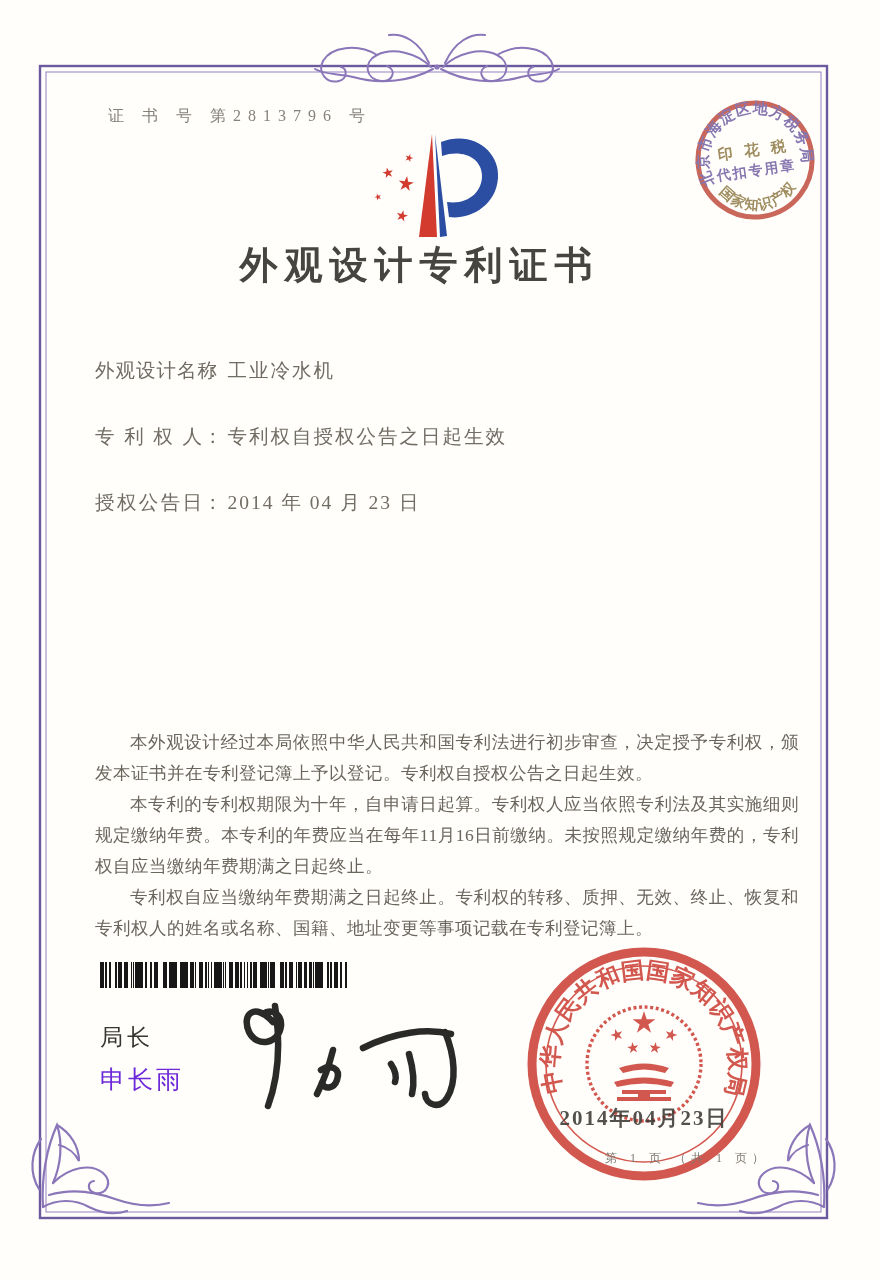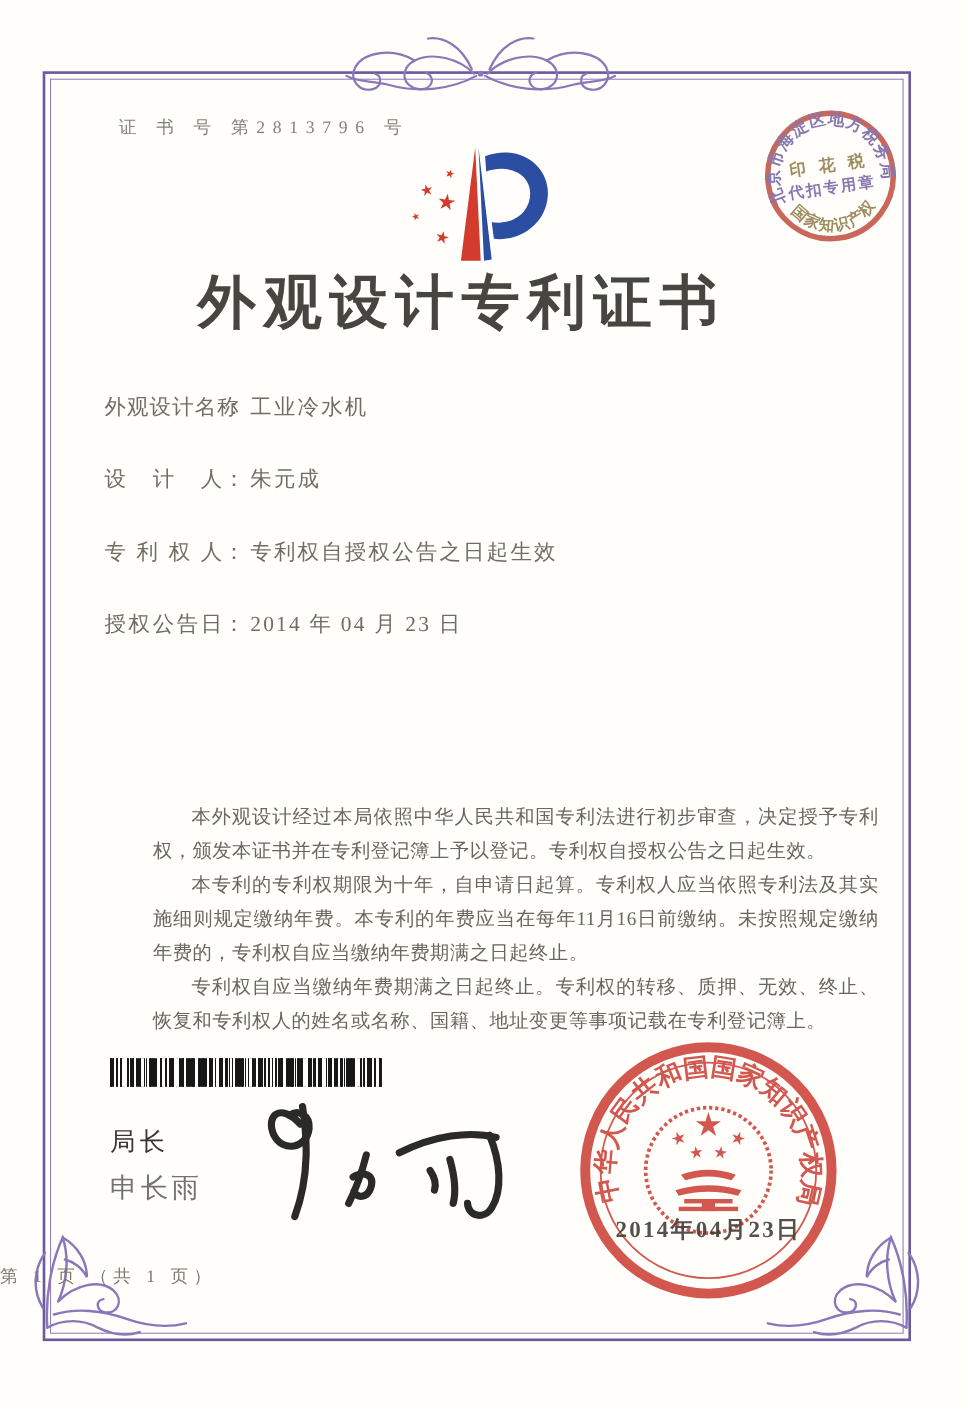--- a/index.html
+++ b/index.html
@@ -18,21 +18,21 @@
     left:78px;top:106px;
     font-size:16px;letter-spacing:7px;
     color:#86817a;
     margin-left:30px;
   }
 
   
   .title{
     left:0;right:40px;top:240px;
     text-align:center;
-    font-size:53px;font-weight:700;
+    font-size:38px;font-weight:700;
     letter-spacing:7px;
     color:#474540;
     font-family:Liberation Mono, monospace;
   }
 
   
   .fields{
     left:95px;top:356px;right:60px;
     display:flex;flex-direction:column;gap:36px;
     color:#716c64;
@@ -45,43 +45,42 @@
   }
   .fcolon{display:inline-block;margin-right:4px;}
   .fvalue{letter-spacing:2px;}
 
   
   .paras{
     left:95px;right:80px;top:727px;
     font-size:17.5px;line-height:31px;
     text-align:justify;
     color:#6a655d;
-    margin-left:44px;
   }
   .paras p{margin:0;text-indent:2em;letter-spacing:0.5px;}
 
   
   .barcode{
     left:100px;top:962px;width:247px;height:26px;
     background:
       repeating-linear-gradient(90deg, transparent 0 11px, #fffefb 11px 13px, transparent 13px 28px, #fffefb 28px 31px, transparent 31px 47px, #fffefb 47px 49px),
       repeating-linear-gradient(90deg, #171717 0 2px, transparent 2px 5px),
       repeating-linear-gradient(90deg, #171717 0 1px, transparent 1px 3px),
       repeating-linear-gradient(90deg, #171717 0 4px, transparent 4px 9px);
   }
 
   
   .signer-title{left:100px;top:1022px;font-size:23px;letter-spacing:4px;color:#37352f;}
-  .signer-name{left:100px;top:1063px;font-size:25px;letter-spacing:3px;color:#737373;}
+  .signer-name{left:100px;top:1063px;font-size:25px;letter-spacing:3px;color:#6d28d9;}
 
   
   .footer{
     left:0;right:110px;top:1150px;
-    text-align:left;
-    font-size:16px;letter-spacing:5px;
+    text-align:right;
+    font-size:12px;letter-spacing:5px;
     color:#7e7870;
   }
 
   .seal-ring-font{font-size:23px;letter-spacing:0.5px;font-family:"Liberation Serif","DejaVu Serif",serif;font-weight:700;}
   .stamp-font-top{font-size:15px;letter-spacing:1px;font-weight:700;}
   .stamp-font-bot{font-size:14px;letter-spacing:1px;font-weight:700;}
 </style>
 </head>
 <body>
 
@@ -136,23 +135,20 @@
       <use href="#star" transform="translate(10,71) rotate(-20) scale(3.6)"></use>
       <use href="#star" transform="translate(34,90) rotate(14) scale(6)"></use>
     </g>
   </svg>
 
   <div class="abs title">外观设计专利证书</div>
 
   <div class="abs fields">
     <div class="frow">
       <span class="flabel">外观设计名称</span><span class="fcolon">：</span><span class="fvalue">工业冷水机</span>
-    </div>
-    <div class="frow">
-      <span class="flabel">设 计 人</span><span class="fcolon">：</span><span class="fvalue">朱元成</span>
     </div>
     <div class="frow">
       <span class="flabel">专 利 权 人</span><span class="fcolon">：</span><span class="fvalue">专利权自授权公告之日起生效</span>
     </div>
     <div class="frow">
       <span class="flabel">授权公告日</span><span class="fcolon">：</span><span class="fvalue">2014 年 04 月 23 日</span>
     </div>
   </div>
 
   <div class="abs paras">

